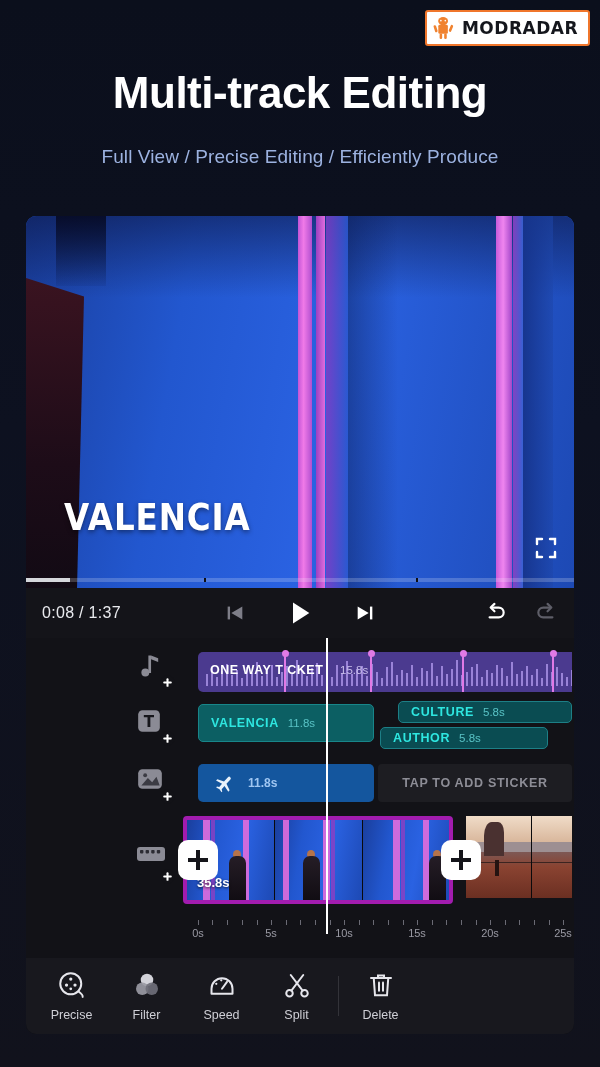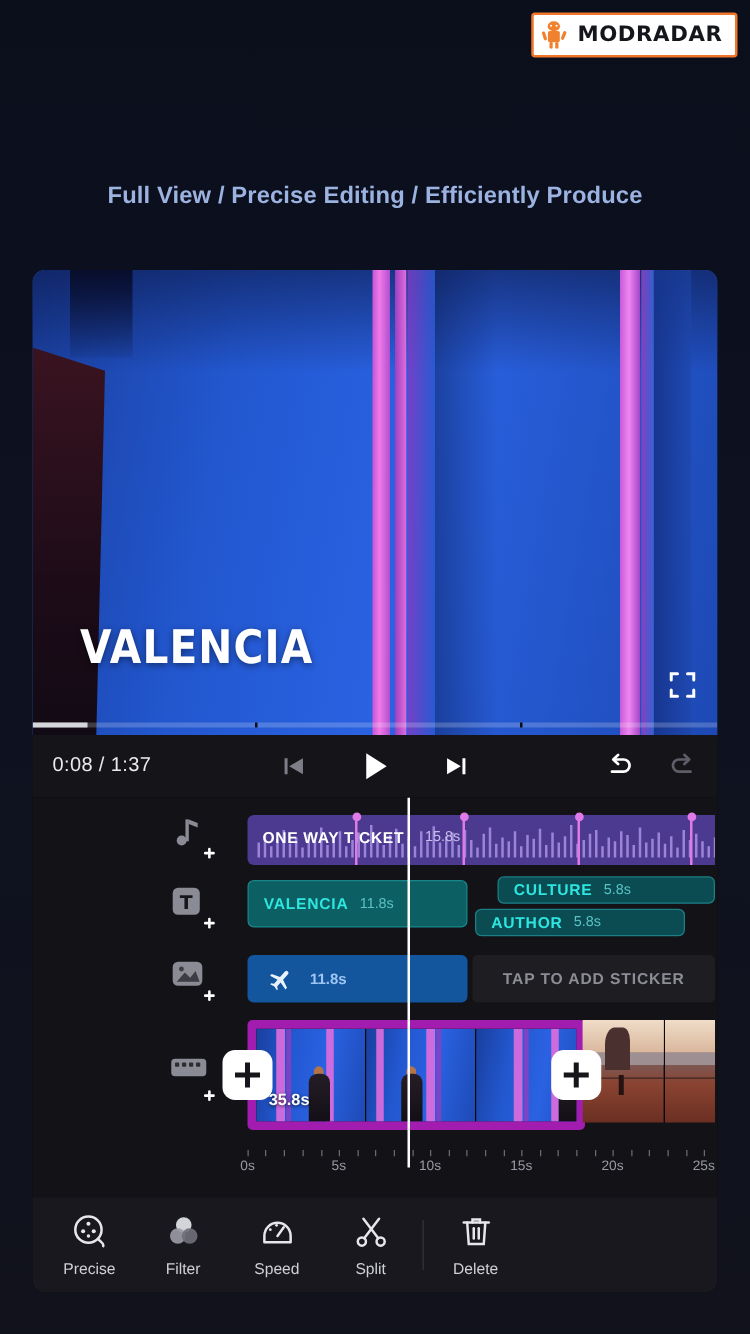--- a/index.html
+++ b/index.html
@@ -34,21 +34,21 @@
   
   .title {
     position: absolute; top: 68px; left: 0; width: 600px;
     text-align: center;
     font-size: 44px; font-weight: bold; letter-spacing: -0.5px;
     color: #ffffff;
   }
   .subtitle {
     position: absolute; top: 146px; left: 0; width: 600px;
     text-align: center;
-    font-size: 19px; color: #9cb2e0; letter-spacing: 0.1px; font-weight: bold;
+    font-size: 19px; color: #9cb2e0; letter-spacing: 0.1px;
   }
 
   
   .app {
     position: absolute; left: 26px; top: 216px;
     width: 548px; height: 818px;
     border-radius: 10px;
     background: #0e0e12;
     overflow: hidden;
   }
@@ -207,22 +207,22 @@
     display: flex; align-items: center; justify-content: center;
     font-size: 12.5px; font-weight: bold; color: #8d8d96; letter-spacing: .7px;
   }
 
   
   .tr-video { top: 178px; height: 92px; }
   .vclip {
     position: absolute; top: 0; height: 88px; overflow: hidden;
   }
   .vclip.main {
-    left: 172px; width: 270px;
-    border: 7px solid #a21caf; border-radius: 4px;
+    left: 157px; width: 270px;
+    border: 4px solid #a21caf; border-radius: 4px;
   }
   .vclip.second { left: 440px; width: 106px; }
   .thumb {
     position: absolute; top: 0; height: 82px;
     background: linear-gradient(100deg, #1a3f9e 0%, #2257cf 30%, #2a62e2 60%, #1d49b4 100%);
     border-right: 1px solid #0a0a0c;
   }
   .thumb .pcol { position: absolute; top: 0; height: 82px; background: #e06ddd; opacity: .9; }
   .thumb .pcol2 { position: absolute; top: 0; height: 82px; background: #8e3fc2; opacity: .8; }
   .thumb .man { position: absolute; bottom: 0; width: 17px; height: 46px;
@@ -303,20 +303,21 @@
         <rect x="12.2" y="19" width="2.8" height="6" rx="1.3"></rect>
       </g>
       <g fill="#ffffff">
         <circle cx="8.6" cy="5" r="0.9"></circle>
           <circle cx="13.4" cy="5" r="0.9"></circle>
       </g>
     </svg>
     <span class="logo-text">MODRADAR</span>
   </div>
 
+  <div class="title">Multi-track Editing</div>
   <div class="subtitle">Full View / Precise Editing / Efficiently Produce</div>
 
   <div class="app">
 
     <div class="preview">
       <div class="pv-wall"></div>
       <div class="pv-left-shadow"></div>
       <div class="pv-dark-left"></div>
       <div class="pv-col c"></div>
       <div class="pv-col a"></div>

